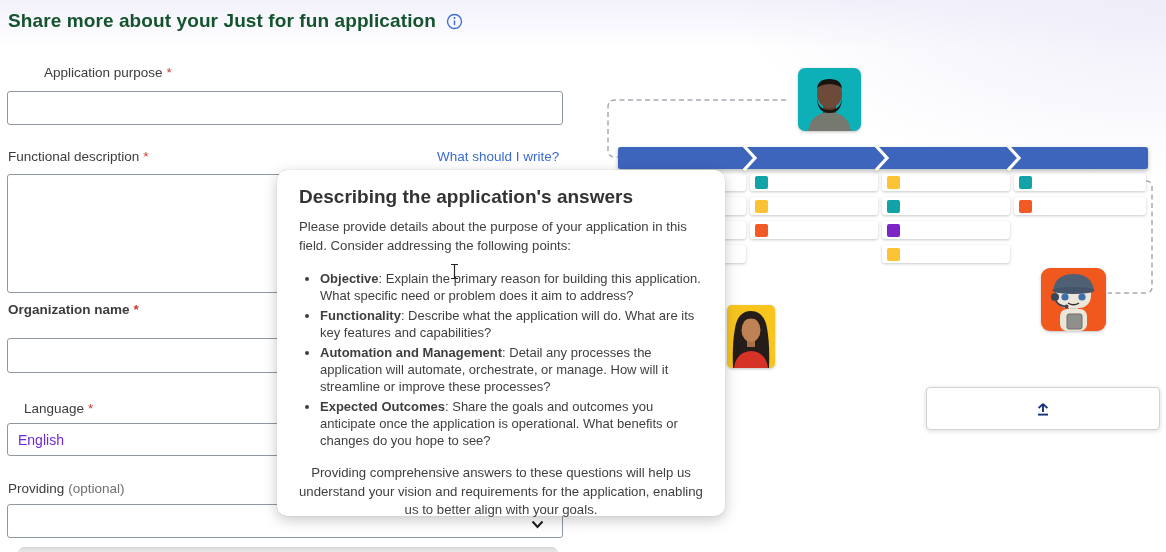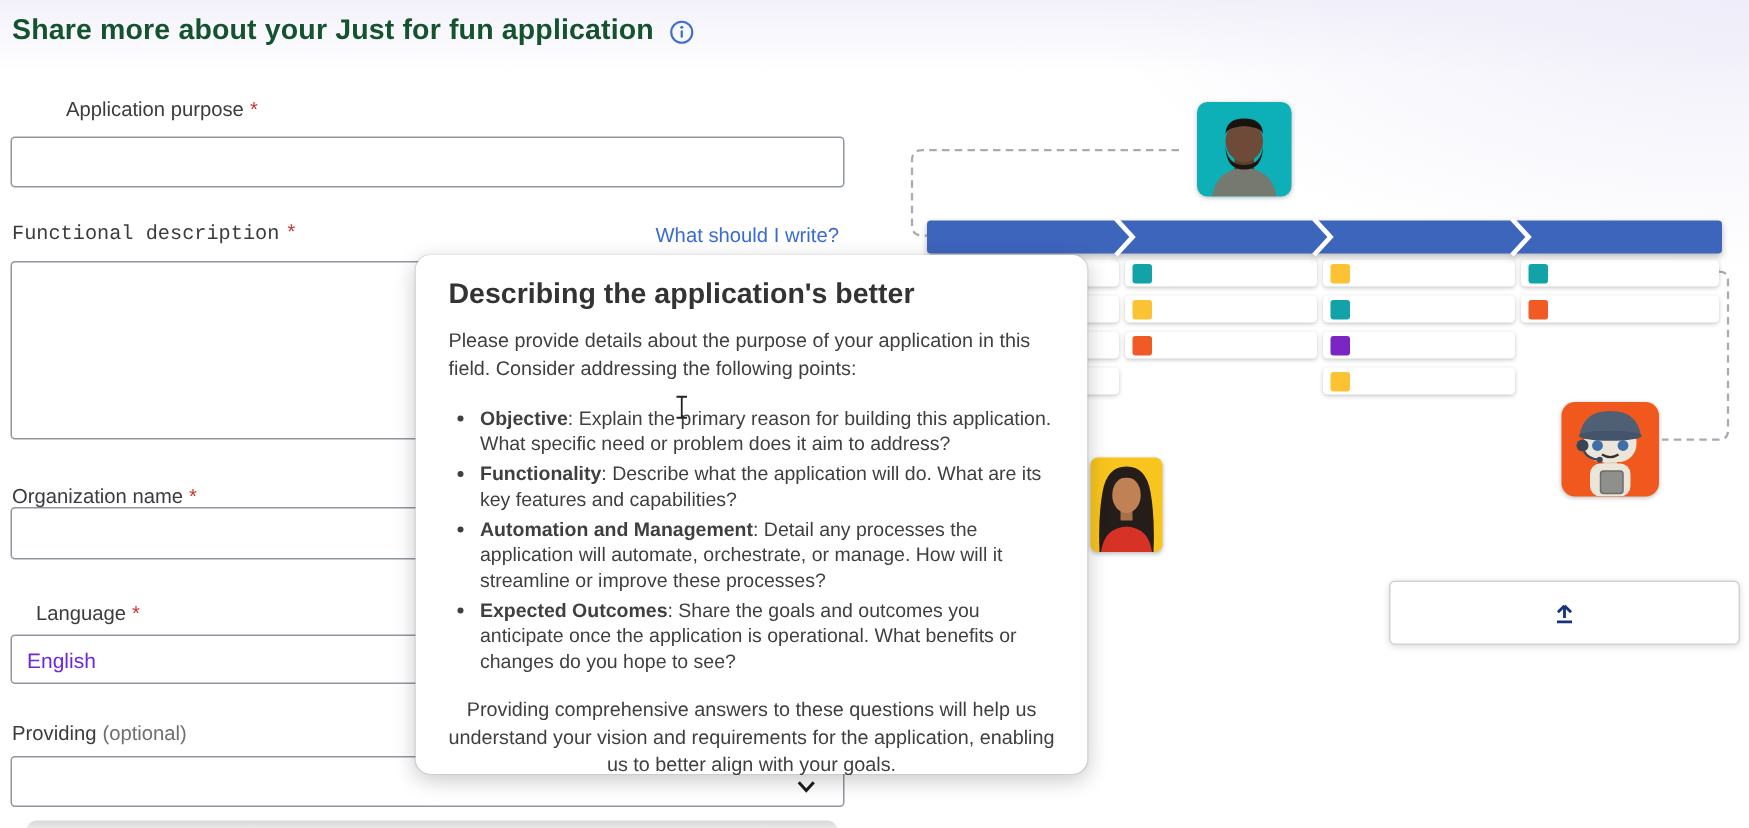--- a/index.html
+++ b/index.html
@@ -85,27 +85,27 @@
         <rect x="7.75" y="7.2" width="1.5" height="5" rx="0.75" fill="#3f6ed0"></rect>
       </svg>
     </span>
   </div>
 
   <div class="field-label" style="left:8px; top:65px;margin-left:36px;">
     <span>Application purpose</span><span class="req">*</span>
   </div>
   <input class="tb" style="top: 91px; height: 34px;" value="">
 
-  <div class="field-label" style="left:8px; top:149px;font-family:Liberation Mono, monospace;">
+  <div class="field-label" style="left:8px; top:149px;">
     <span>Functional description</span><span class="req">*</span>
   </div>
   <span class="helper-link">What should I write?</span>
   <textarea class="tb" style="top: 174px; height: 119px; resize: none;"></textarea>
 
-  <div class="field-label" style="left:8px; top:323px;">
+  <div class="field-label" style="left:8px; top:302px;font-weight:bold;">
     <span>Organization name</span><span class="req">*</span>
   </div>
   <input class="tb" style="top: 338px; height: 35px;" value="">
 
   <div class="field-label" style="left:24px; top:401px;">
     <span>Language</span><span class="req">*</span>
   </div>
   <div class="tb sel" style="top:423px; height:33px;">
     <span class="sel-value">English</span>
     <span class="chev">
@@ -217,21 +217,21 @@
   <div class="upload-btn">
     <span style="display:inline-flex;">
       <svg width="16" height="16" viewBox="0 0 16 16">
         <path d="M8,11 V2.8 M8,2.8 L3.6,7.2 M8,2.8 L12.4,7.2" fill="none" stroke="#15337f" stroke-width="1.9"></path>
         <line x1="3" y1="13.6" x2="13" y2="13.6" stroke="#15337f" stroke-width="1.9"></line>
       </svg>
     </span>
   </div>
 
   <div class="popover">
-    <h2>Describing the application's better</h2>
+    <h2>Describing the application's answers</h2>
     <p>Please provide details about the purpose of your application in this field. Consider addressing the following points:</p>
     <ul>
       <li><b>Objective</b><span>: Explain the primary reason for building this application. What specific need or problem does it aim to address?</span></li>
       <li><b>Functionality</b><span>: Describe what the application will do. What are its key features and capabilities?</span></li>
       <li><b>Automation and Management</b><span>: Detail any processes the application will automate, orchestrate, or manage. How will it streamline or improve these processes?</span></li>
       <li><b>Expected Outcomes</b><span>: Share the goals and outcomes you anticipate once the application is operational. What benefits or changes do you hope to see?</span></li>
     </ul>
     <p class="outro">Providing comprehensive answers to these questions will help us understand your vision and requirements for the application, enabling us to better align with your goals.</p>
     <span class="ibeam">
       <svg width="11" height="17" viewBox="0 0 11 17">

